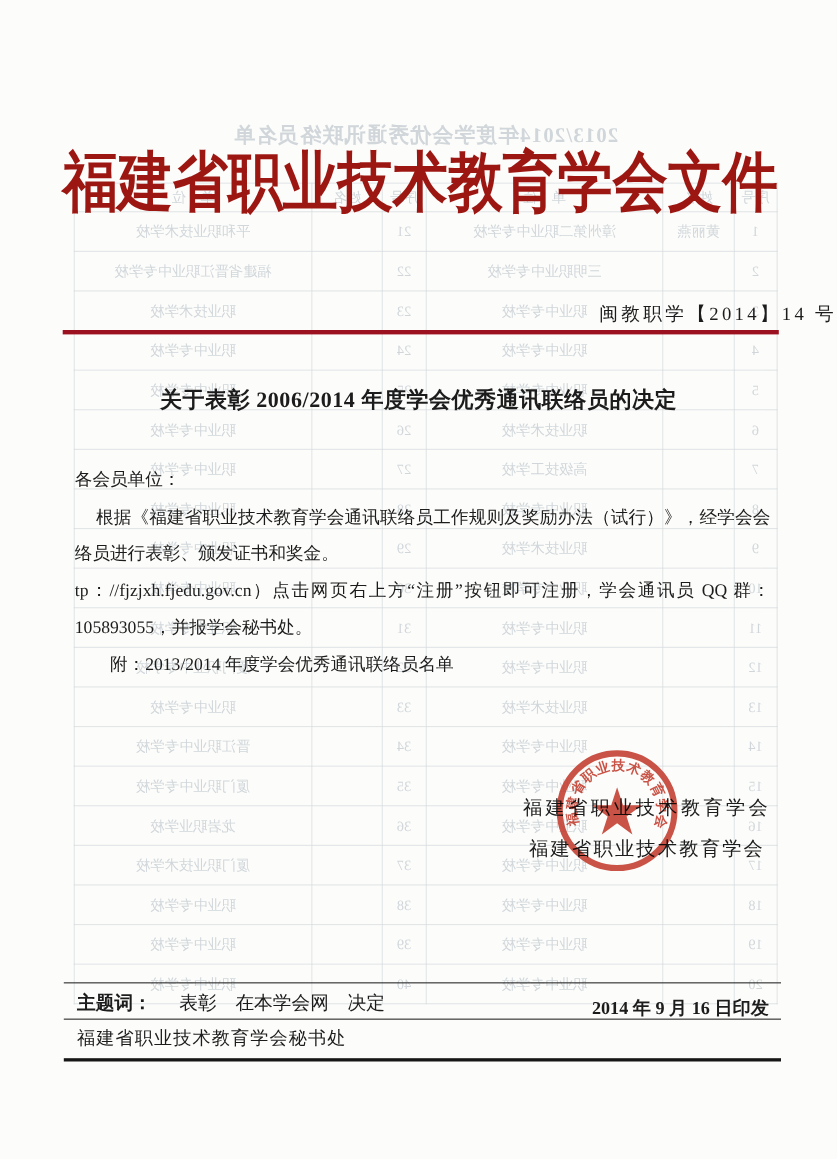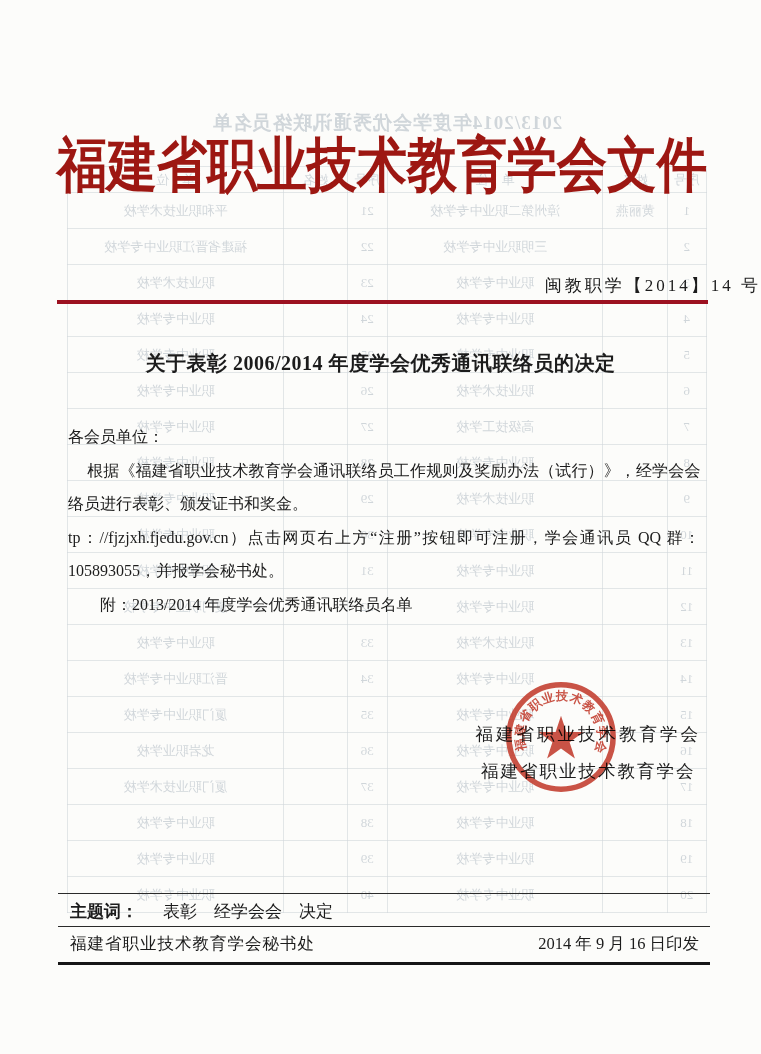--- a/index.html
+++ b/index.html
@@ -55,21 +55,21 @@
   .seal { position:absolute; left:482px; top:658px; width:158px; height:158px;
     opacity:.88; mix-blend-mode:multiply; }
 
   .fline { position:absolute; left:58px; width:652px; border-top:1.5px solid #2a2a2a; }
   .fline.l1 { top:893px; }
   .fline.l2 { top:926px; }
   .fline.l3 { top:962px; border-top-width:3px; border-top-color:#161616; }
   .subjectrow { position:absolute; left:70px; top:900px; font-size:17px; }
   .subjectrow b { font-weight:700; margin-right:25px; }
   .issuer { position:absolute; left:70px; top:933px; font-size:16.5px; letter-spacing:1px; }
-  .printdate { position:absolute; right:62px; top:933px; font-size:16.5px; font-weight:400; }
+  .printdate { position:absolute; right:62px; top:906px; font-size:16.5px; font-weight:700; }
 </style>
 </head>
 <body>
 
 <div class="page">
 
   <div class="bleed">
     <div class="bleed-title">2013/2014年度学会优秀通讯联络员名单</div>
     <table class="bleed-tab">
       <colgroup>
@@ -283,21 +283,21 @@
       <defs>
         <path id="sealArc" d="M 55.8,116.1 A 47,47 0 1 1 144.2,116.1" fill="none"></path>
       </defs>
       <text font-size="15.5" fill="#c23b2c" letter-spacing="1.2" font-family="Liberation Serif, DejaVu Serif, serif" font-weight="700">
         <textPath href="#sealArc" startOffset="0">福建省职业技术教育学会</textPath>
       </text>
     </svg>
 
     <div class="fline l1"></div>
     <div class="subjectrow">
-      <b>主题词：</b><span>表彰　经学会会　决定</span>
+      <b>主题词：</b><span>表彰　在本学会网　决定</span>
     </div>
     <div class="fline l2"></div>
     <div class="issuer">福建省职业技术教育学会秘书处</div>
     <div class="printdate">2014 年 9 月 16 日印发</div>
     <div class="fline l3"></div>
 
   </div>
 </div>
 
 </body></html>

